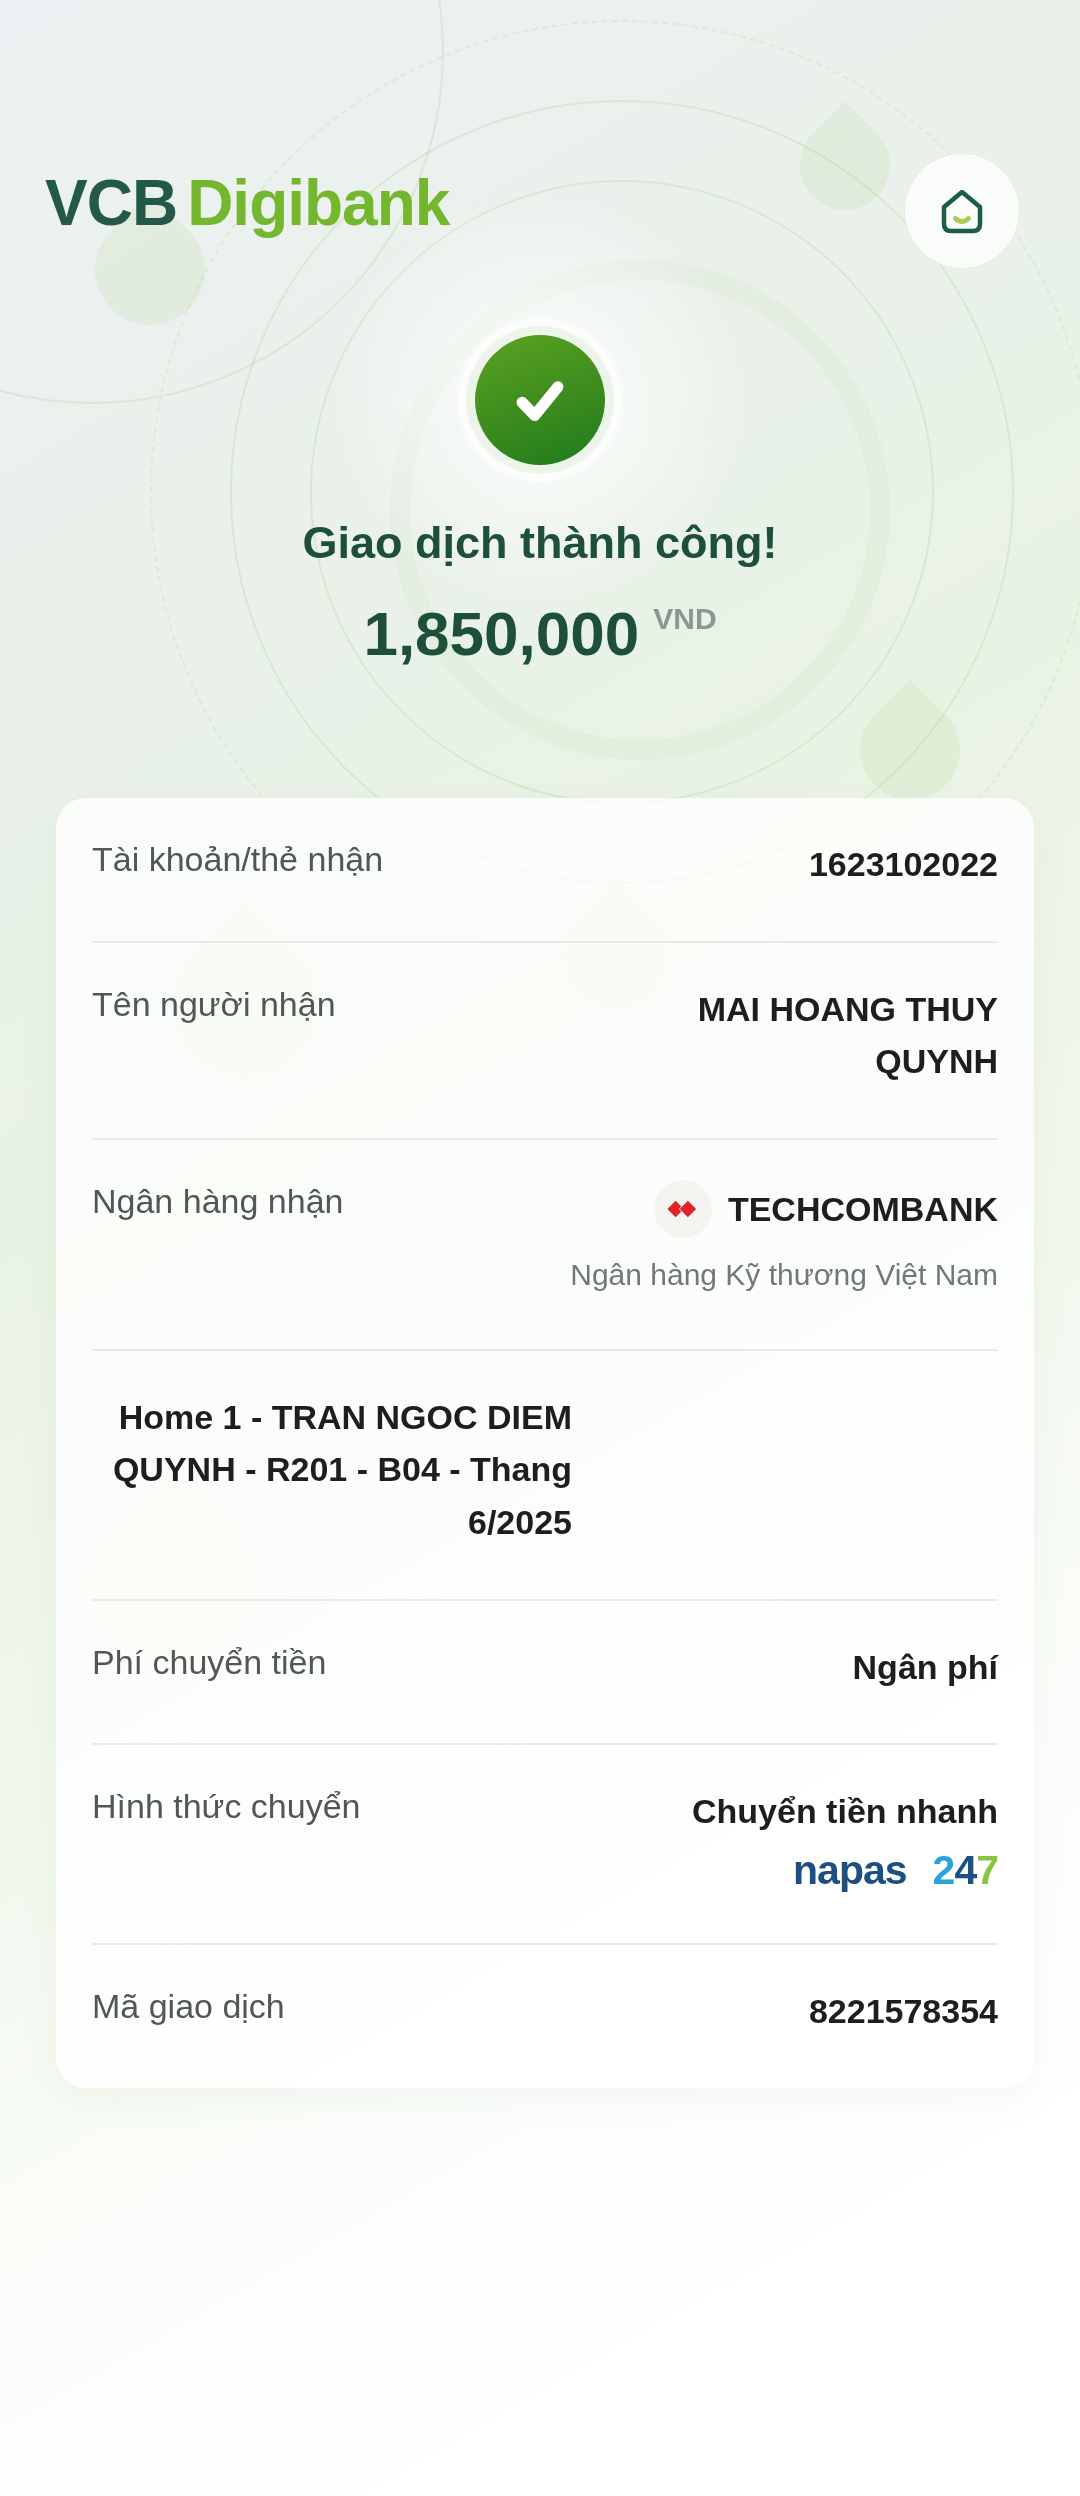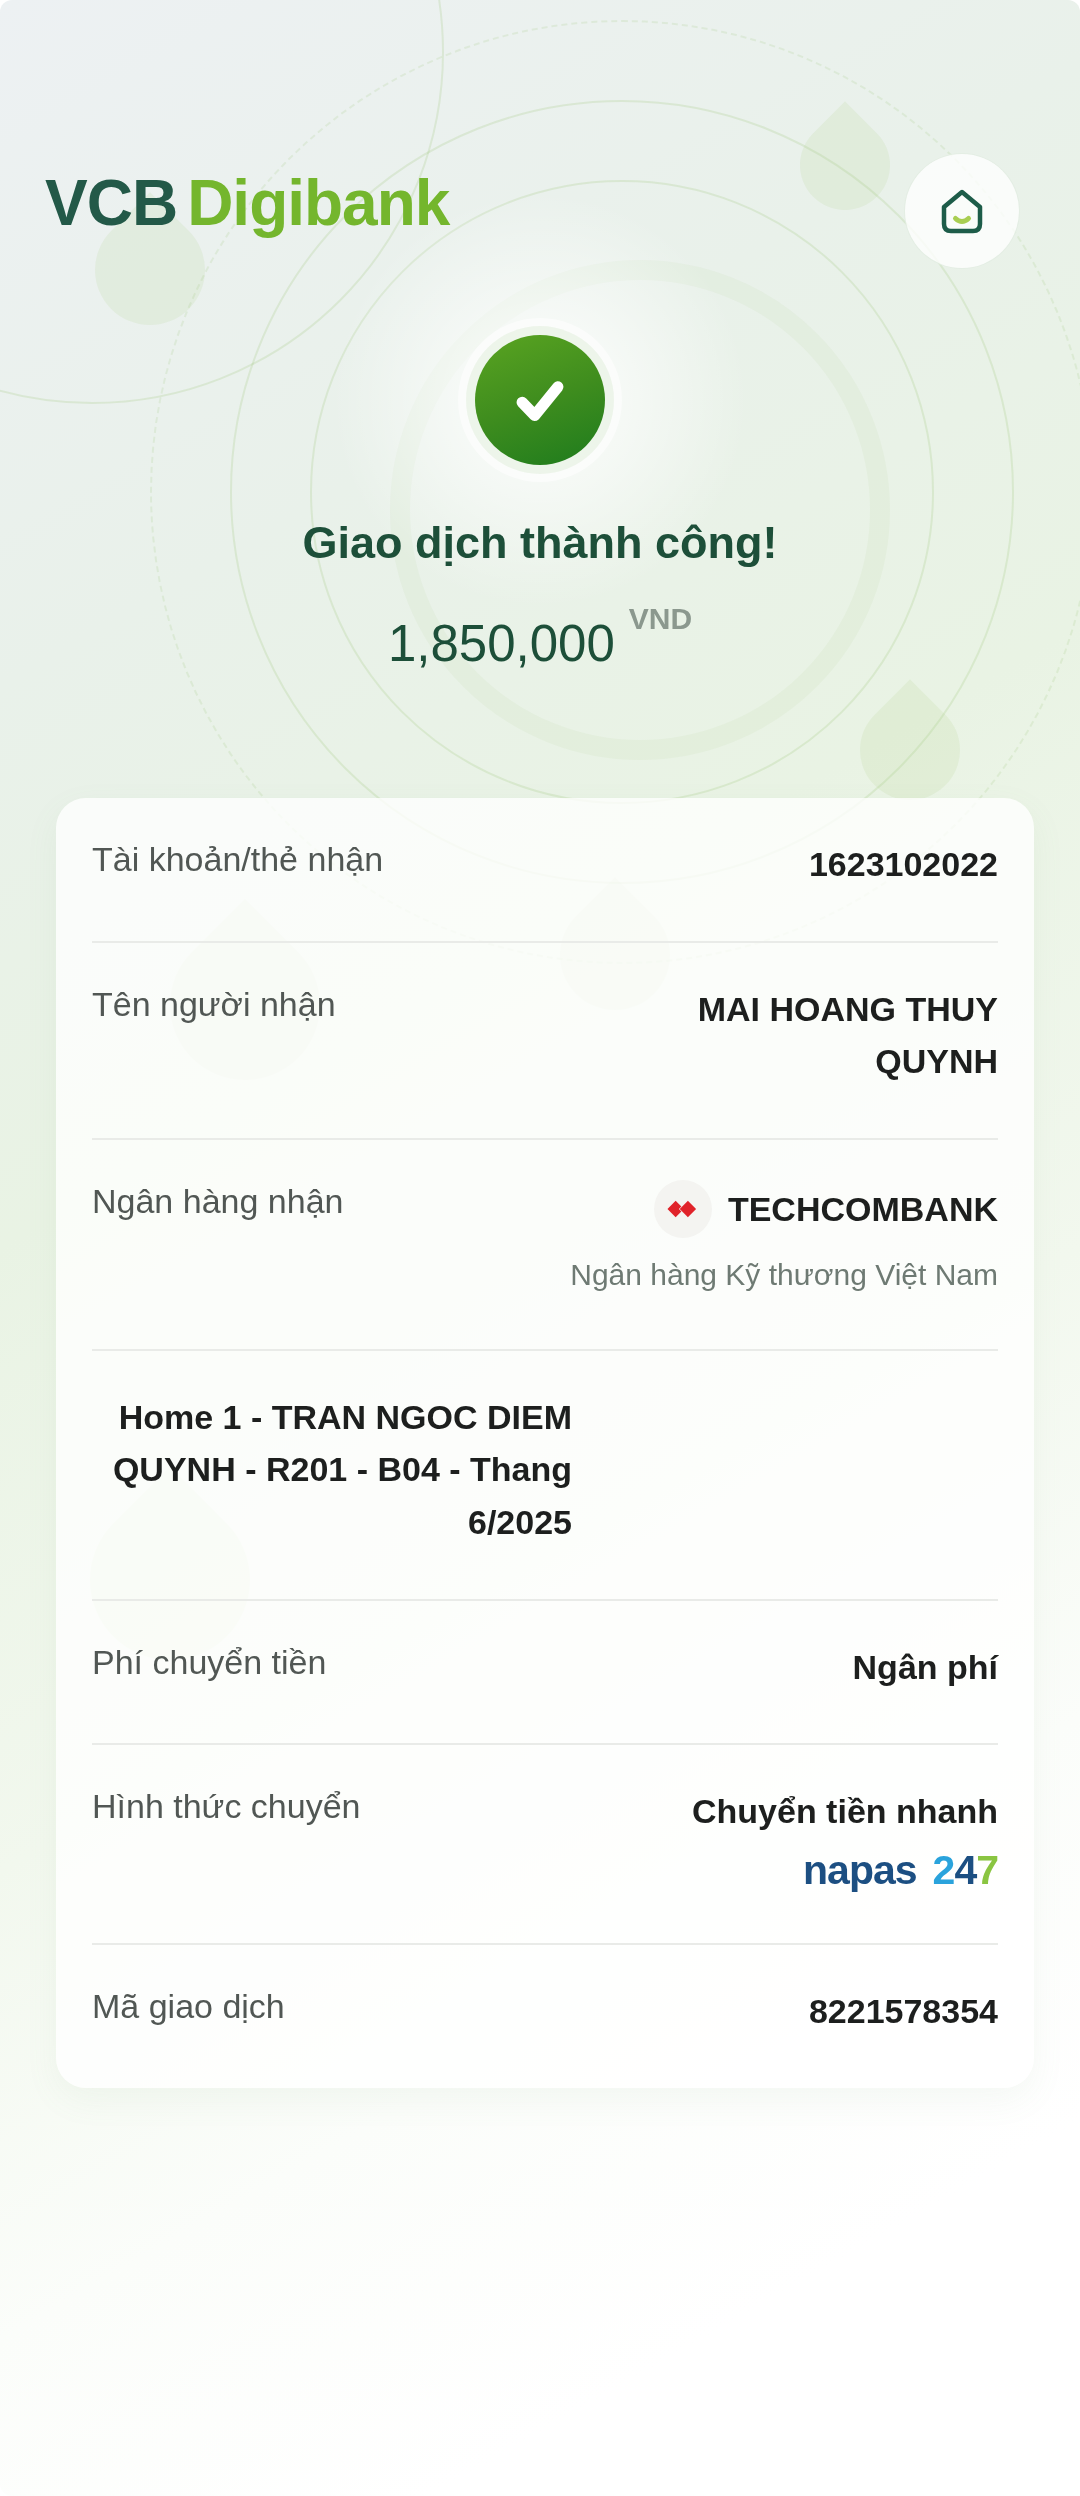--- a/index.html
+++ b/index.html
@@ -1,20 +1,19 @@
 <!DOCTYPE html>
 <html><head>
 <meta charset="utf-8">
 <style>
   html,body{margin:0;padding:0;}
   body{font-family:"Liberation Sans","DejaVu Sans",sans-serif;}
   .screen{
     position:relative;width:1080px;height:2496px;overflow:hidden;
     background:linear-gradient(150deg,#edf1f3 0%,#e9f1ea 22%,#e9f3e4 40%,#f2f8ee 60%,#fbfdfa 75%,#ffffff 88%,#ffffff 100%);
-    border-radius:12px;
   }
   
   .deco{position:absolute;pointer-events:none;z-index:0;}
   .ring{border:2px solid rgba(150,195,110,0.20);border-radius:50%;}
   .ring.thick{border-width:20px;border-color:rgba(150,195,110,0.07);}
   .ring.dashed{border-style:dashed;border-color:rgba(150,195,110,0.16);}
   .leaf{background:rgba(167,205,130,0.14);border-radius:0 50% 50% 50%;transform:rotate(45deg);}
   .glow{background:radial-gradient(circle,rgba(255,255,255,0.95) 0%,rgba(255,255,255,0) 70%);border-radius:50%;}
   
   .brand{position:absolute;left:45px;top:166px;z-index:2;font-size:64px;font-weight:800;letter-spacing:-1px;white-space:nowrap;}
@@ -30,41 +29,41 @@
   .halo1{position:absolute;inset:0;border-radius:50%;background:rgba(255,255,255,0.55);}
   .halo2{position:absolute;inset:8px;border-radius:50%;background:rgba(232,242,228,0.75);}
   .check-circle{
     position:absolute;inset:17px;border-radius:50%;
     background:linear-gradient(160deg,#5aa421 0%,#3f8d1e 50%,#1e7b1d 100%);
     display:flex;align-items:center;justify-content:center;
   }
   .status-title{position:absolute;left:0;top:517px;width:100%;text-align:center;z-index:2;
     font-size:45px;font-weight:700;color:#1d4f39;}
   .amount-row{position:absolute;left:0;top:600px;width:100%;display:flex;justify-content:center;align-items:flex-start;z-index:2;}
-  .amount{font-size:51px;font-weight:400;color:#1d4f39;letter-spacing:0px;line-height:1.1;margin-top:16px;}
+  .amount{font-size:62px;font-weight:700;color:#1d4f39;letter-spacing:0px;line-height:1.1;}
   .currency{font-size:30px;font-weight:700;color:#8b988e;margin-left:14px;margin-top:2px;}
   .datetime{position:absolute;left:0;top:710px;width:100%;text-align:center;z-index:2;
     font-size:31px;color:#6e7a73;}
   
   .card{
     position:absolute;left:56px;top:798px;width:978px;box-sizing:border-box;
     background:rgba(255,255,255,0.78);border-radius:30px;padding:0 36px;z-index:2;
     box-shadow:0 12px 34px rgba(110,150,110,0.07);
   }
   .row{display:flex;justify-content:space-between;gap:34px;padding:40px 0 50px;border-bottom:2px solid #e9ebe8;}
   .row:last-child{border-bottom:none;}
   .row-label{font-size:34px;color:#51575 4;color:#515754;flex-shrink:0;padding-top:2px;}
   .row-value{font-size:34px;font-weight:700;color:#1d1f1e;text-align:right;line-height:1.55;}
   .val-name{max-width:430px;}
   .val-memo{max-width:480px;}
   .bank-line{display:flex;align-items:center;justify-content:flex-end;gap:16px;}
   .bank-badge{width:58px;height:58px;border-radius:50%;background:#f4f4f1;display:flex;align-items:center;justify-content:center;flex-shrink:0;}
   .bank-sub{margin-top:14px;font-size:30px;font-weight:400;color:#6e7a73;text-align:right;}
   .napas{margin-top:10px;text-align:right;font-size:41px;font-weight:800;letter-spacing:-1px;line-height:1.1;}
-  .napas .word{color:#1c4f82;margin-right:16px;}
+  .napas .word{color:#1c4f82;margin-right:26px;}
   .napas .d2{color:#2aa3dc;}
   .napas .d4{color:#1c4f82;}
   .napas .d7{color:#8ac541;}
 </style>
 </head>
 <body>
 
 <div class="screen">
 
   <div class="deco ring" style="left:310px;top:180px;width:620px;height:620px;"></div>

